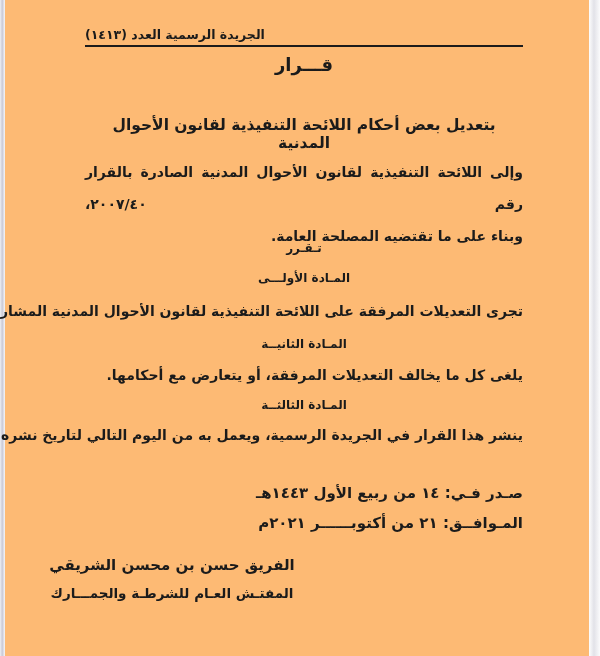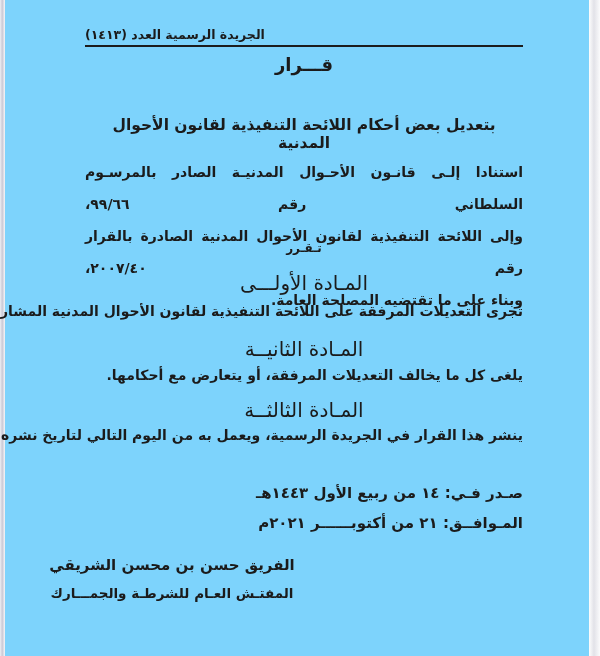--- a/index.html
+++ b/index.html
@@ -4,21 +4,21 @@
 <style>
   html, body {
     margin: 0;
     padding: 0;
     background: #ffffff;
   }
   .page {
     position: relative;
     width: 600px;
     height: 656px;
-    background: #7dd3fc;
+    background: #fdba74;
     overflow: hidden;
     font-family: "DejaVu Sans", sans-serif;
     color: #1b1b1b;
     direction: rtl;
   }
   .edge-left {
     position: absolute;
     left: 0; top: 0;
     width: 5px; height: 100%;
     background: linear-gradient(to right, #eef0f4, #c9c9d6 45%, #f6f6f8);
@@ -62,21 +62,21 @@
   }
   .preamble .just {
     text-align: justify;
     text-align-last: justify;
   }
   .preamble .last-line {
     text-align: right;
     text-align-last: right;
   }
   .enactment-heading { top: 241px; font-size: 12px; font-weight: 700; }
-  .article-heading   { font-size: 20px; font-weight: 400; }
+  .article-heading   { font-size: 12px; font-weight: 700; }
   .article-body {
     font-size: 14px;
     font-weight: 700;
     text-align: right;
     white-space: nowrap;
   }
   .a1h { top: 271px; }
   .a1b { top: 303px; }
   .a2h { top: 337px; }
   .a2b { top: 367px; }
@@ -110,21 +110,20 @@
   <div class="abs header-issue">الجريدة الرسمية العدد (١٤١٣)</div>
 
   <div class="abs header-rule"></div>
 
   <div class="col center kind-heading">قـــرار</div>
 
 
   <div class="col center subject-heading">بتعديل بعض أحكام اللائحة التنفيذية لقانون الأحوال المدنية</div>
 
   <div class="col preamble">
-    <div class="just">استنادا إلـى قانـون الأحـوال المدنيـة الصادر بالمرسـوم السلطاني رقم ٩٩/٦٦،</div>
     <div class="just">وإلى اللائحة التنفيذية لقانون الأحوال المدنية الصادرة بالقرار رقم ٢٠٠٧/٤٠،</div>
     <div class="last-line">وبناء على ما تقتضيه المصلحة العامة.</div>
   </div>
 
   <div class="col center enactment-heading">تـقـرر</div>
 
   <div class="col center article-heading a1h">المـادة الأولـــى</div>
   <div class="col article-body a1b">تجرى التعديلات المرفقة على اللائحة التنفيذية لقانون الأحوال المدنية المشار إليها.</div>
 
   <div class="col center article-heading a2h">المـادة الثانيــة</div>

